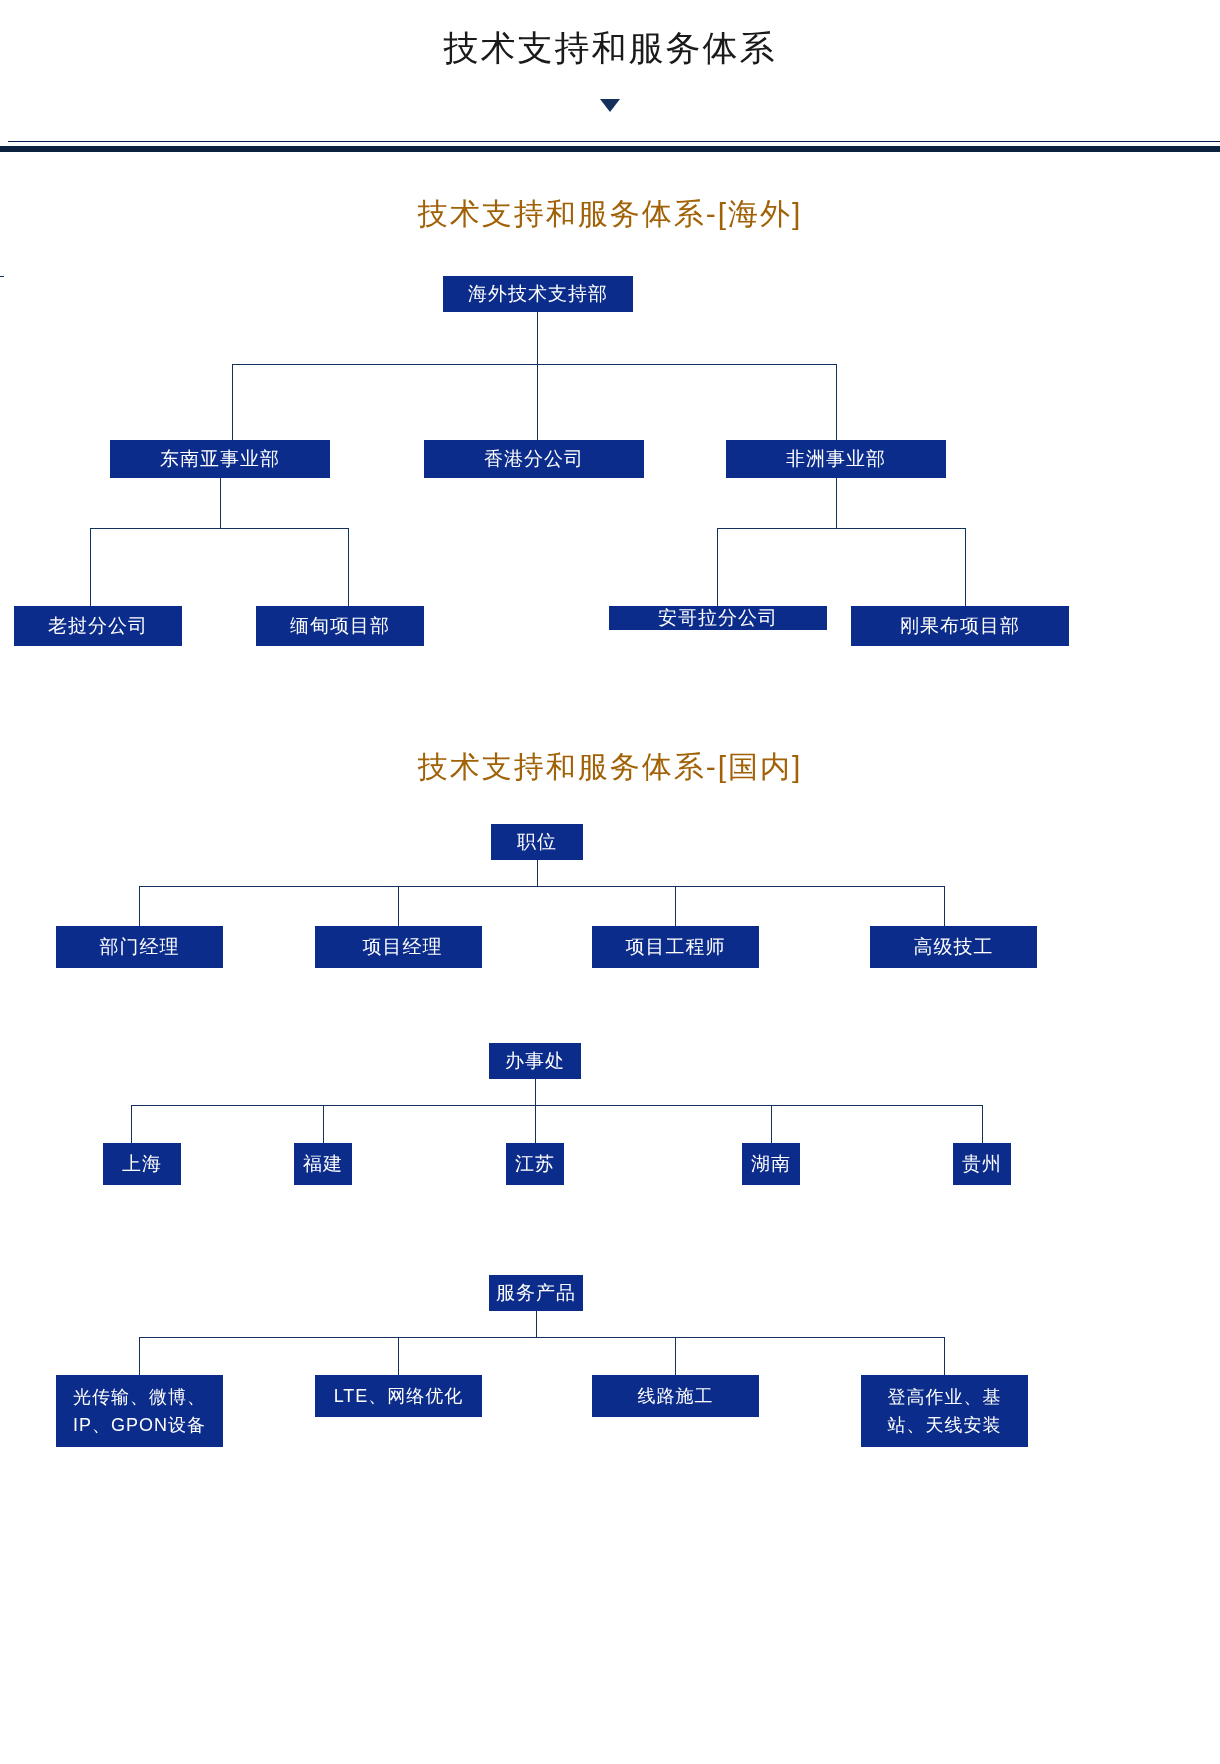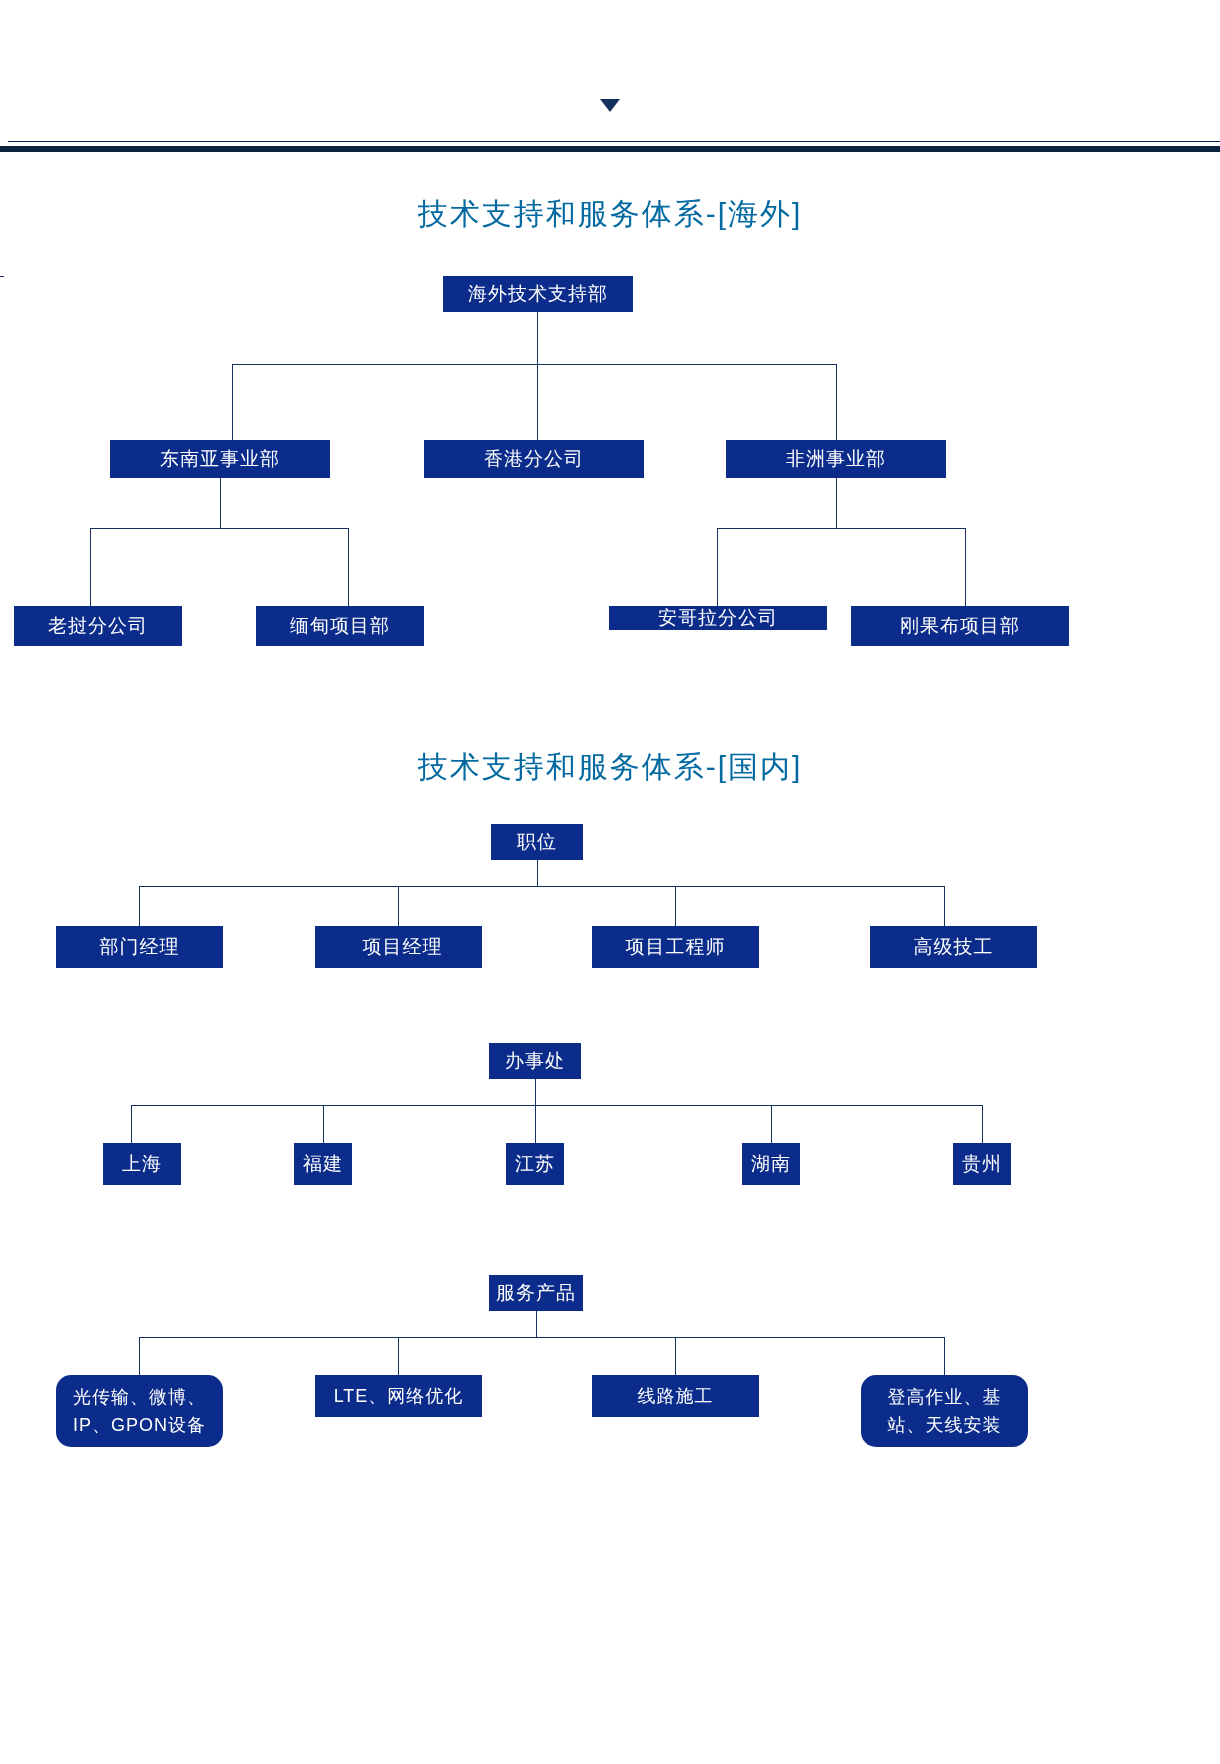--- a/index.html
+++ b/index.html
@@ -70,21 +70,21 @@
     background: #0c2340;
   }
 
   
   .section-title {
     position: absolute;
     width: 1220px;
     text-align: center;
     font-size: 30px;
     letter-spacing: 2px;
-    color: #0369a1;
+    color: #a16207;
     font-weight: 400;
   }
   #overseas-title { top: 194px; }
   #domestic-title { top: 747px; }
 
   
   .node {
     position: absolute;
     background: #0b2c8a;
     color: #ffffff;
@@ -92,21 +92,21 @@
     letter-spacing: 1px;
     display: flex;
     align-items: center;
     justify-content: center;
     text-align: center;
     box-sizing: border-box;
     line-height: 26px;
     padding: 0 6px;
   }
   .node.small { font-size: 18px; }
-  .node.two-line { line-height: 28px; padding: 0 8px; border-radius: 15px; }
+  .node.two-line { line-height: 28px; padding: 0 8px; }
 
   .vline {
     position: absolute;
     width: 1px;
     background: #13315c;
   }
   .hline {
     position: absolute;
     height: 1px;
     background: #13315c;
@@ -119,20 +119,21 @@
     top: 276px;
     width: 4px;
     height: 1px;
     background: #13315c;
   }
 </style>
 </head>
 <body>
 
 <div class="page-header">
+  <div class="header-title">技术支持和服务体系</div>
   <div class="header-caret"></div>
   <div class="rule-thin"></div>
   <div class="rule-thick"></div>
 </div>
 
 <div class="section-title" id="overseas-title">技术支持和服务体系-[海外]</div>
 
 <div>
 
   <div class="edge-tick"></div>

